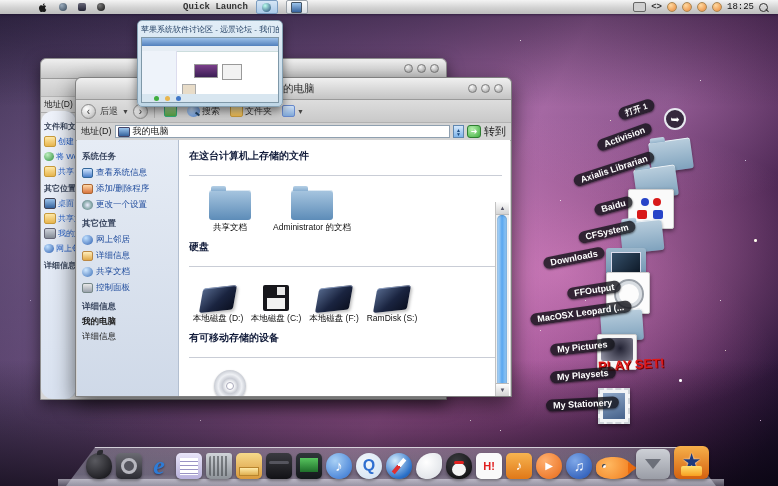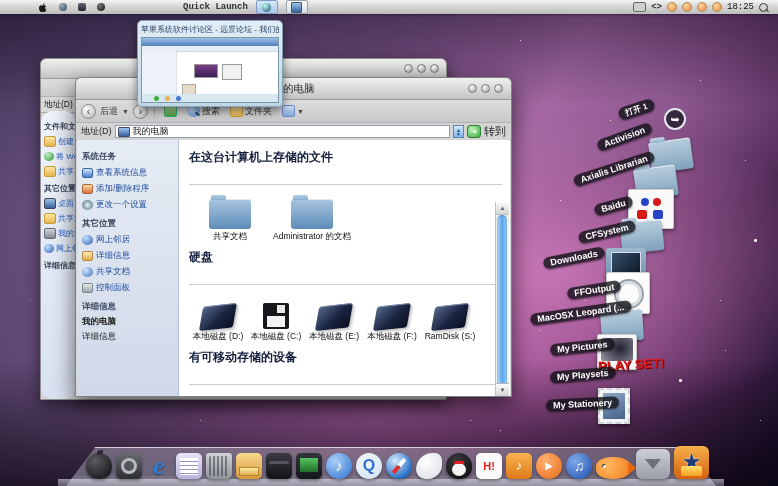--- a/index.html
+++ b/index.html
@@ -124,21 +124,21 @@
   .si-pkg{background:linear-gradient(#ffd9a8,#d8743f);border:1px solid #a63;}
   .si-gear{background:radial-gradient(circle at 50% 50%,#eef,#8aa 55%,#567);border-radius:50%;}
   .si-net{background:radial-gradient(circle at 35% 30%,#bfe0ff,#2f5faf);border-radius:50%;}
   .si-doc{background:linear-gradient(#ffeebb,#e0a848);border:1px solid #b84;}
   .si-shared{background:radial-gradient(circle at 35% 30%,#d0e8ff,#3a6fb8);border-radius:50%;}
   .si-cpl{background:linear-gradient(#e8e8e8,#9aa2ac);border:1px solid #788;}
   .side-plain{color:#222;margin:3px 0;}
   .side-plain.bold{font-weight:bold;}
 
   .fw-content{flex:1;position:relative;padding:2px 8px 0 10px;overflow:hidden;}
-  .csec-h{font-size:12px;font-weight:bold;color:#141e3c;margin-top:7px;padding-bottom:18px;border-bottom:1px solid #c9cdd6;}
+  .csec-h{font-size:10px;font-weight:bold;color:#141e3c;margin-top:7px;padding-bottom:12px;border-bottom:1px solid #c9cdd6;}
   .item-row{display:flex;align-items:flex-start;margin-top:6px;}
   .fitem{width:82px;text-align:center;font-size:8.5px;color:#101010;line-height:1.15;}
   .fitem .icon-wrap{height:38px;display:flex;align-items:flex-end;justify-content:center;margin-bottom:3px;}
   .drive .fitem{width:58px;}
   .mac-folder{width:42px;height:30px;border-radius:3px;position:relative;
     background:linear-gradient(180deg,#a8c6e0,#5d8cb8);box-shadow:inset 0 1px 0 rgba(255,255,255,.6);}
   .mac-folder::before{content:"";position:absolute;left:2px;top:-4px;width:15px;height:5px;border-radius:2px 2px 0 0;
     background:linear-gradient(#b6d0e6,#88aed0);}
   .hdd{width:34px;height:24px;border-radius:3px;transform:rotate(-6deg) skewX(-16deg);
     background:linear-gradient(135deg,#55688c,#1a2440 55%,#0b1020);box-shadow:2px 2px 3px rgba(0,0,0,.25), inset 0 1px 0 rgba(200,220,255,.5);}
@@ -445,26 +445,20 @@
           <div class="fitem">
             <div class="icon-wrap">
                 <div class="disk-c"></div>
               </div>
             <div>本地磁盘 (C:)</div>
           </div>
           <div class="fitem">
             <div class="icon-wrap">
                 <div class="hdd"></div>
               </div>
-            <div>本地磁盘 (E:)</div>
-          </div>
-          <div class="fitem">
-            <div class="icon-wrap">
-                <div class="hdd"></div>
-              </div>
             <div>本地磁盘 (F:)</div>
           </div>
           <div class="fitem">
             <div class="icon-wrap">
                 <div class="hdd"></div>
               </div>
             <div>RamDisk (S:)</div>
           </div>
         </div>
         <div class="csec-h">有可移动存储的设备</div>

